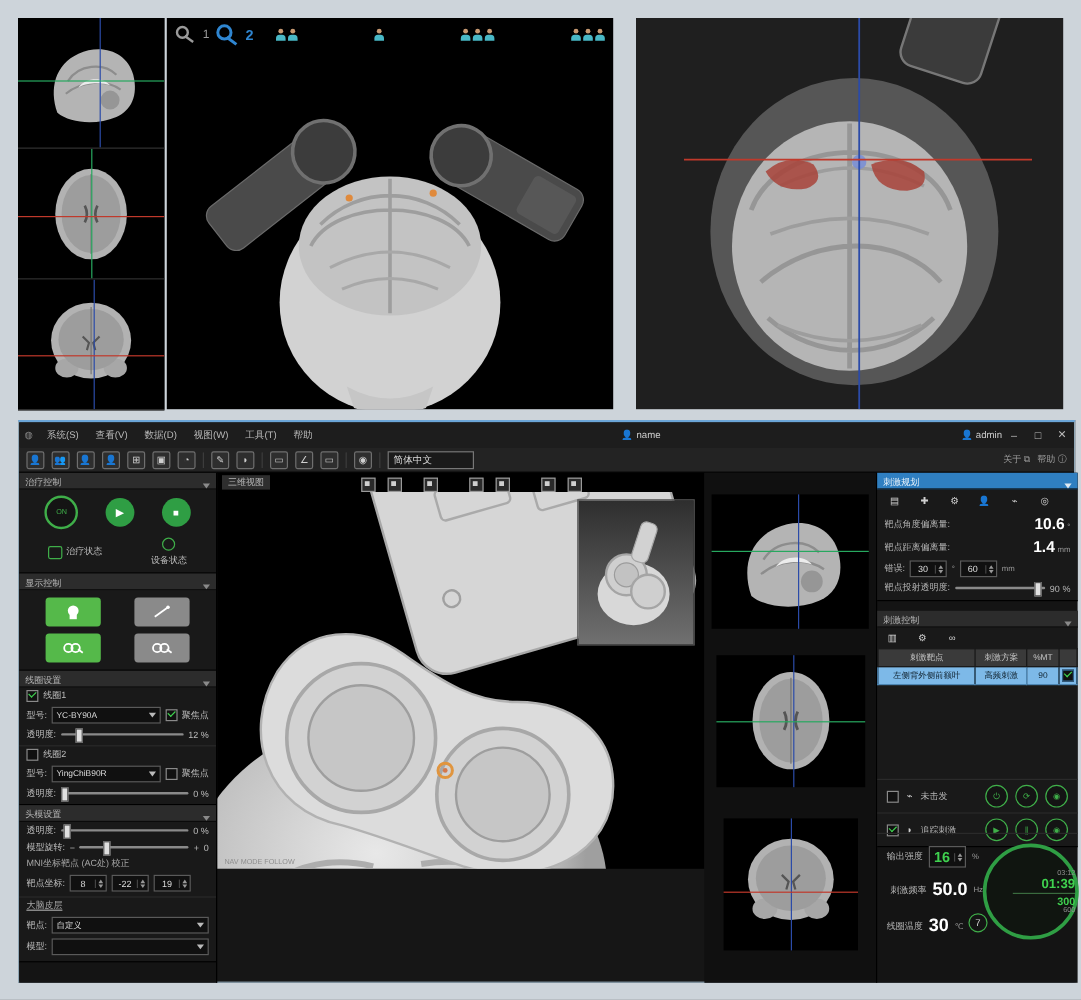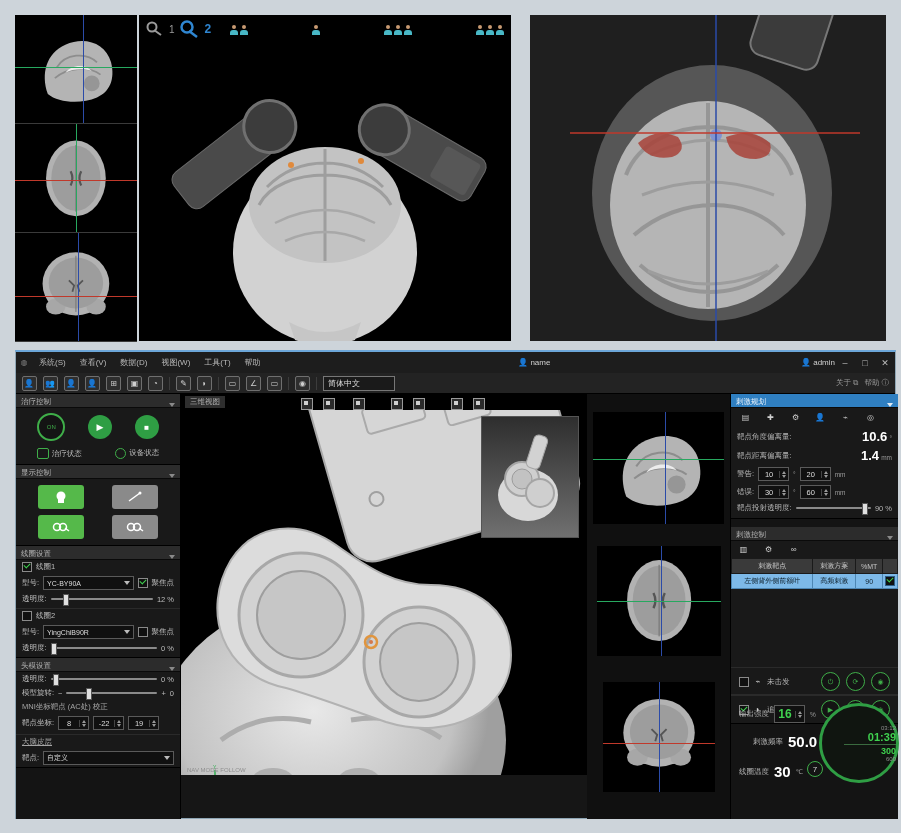--- a/index.html
+++ b/index.html
@@ -224,21 +224,21 @@
             </div>
           <div class="gcirc">
               <span style="font-size:8px;">■</span>
             </div>
         </div>
         <div class="row" style="justify-content:space-around;padding-bottom:5px;">
           <span style="display:flex;gap:3px;align-items:center;">
             <span style="width:10px;height:9px;border:1.5px solid #3fae49;border-radius:2px;"></span>
             <span>治疗状态</span>
           </span>
-          <span style="display:flex;gap:3px;">
+          <span style="display:flex;gap:3px;align-items:center;flex-direction:column;">
             <span style="width:9px;height:9px;border:1.5px solid #3fae49;border-radius:50%;"></span>
             <span>设备状态</span>
           </span>
         </div>
       </div>
 
       <div class="sec">
         <div class="sec-h">
             <span>显示控制</span>
             <span class="pin"></span>
@@ -371,24 +371,31 @@
         <div class="row" style="color:#a5a5a5;border-top:1px solid #2a2a2a;margin-top:2px;text-decoration:underline;">
             <span>大脑皮层</span>
           </div>
         <div class="row">
           <span>靶点:</span>
           <div class="dd">
               <span>自定义</span>
               <span class="arr"></span>
             </div>
         </div>
-      </div>
-    </div>
-
-    <div class="abs" style="left:165px;top:42px;width:406px;height:381px;background:#000;overflow:hidden;">
+        <div class="row" style="padding-bottom:5px;">
+          <span>模型:</span>
+          <div class="dd">
+              <span></span>
+              <span class="arr"></span>
+            </div>
+        </div>
+      </div>
+    </div>
+
+    <div class="abs" style="left:165px;top:42px;width:406px;height:330px;background:#000;overflow:hidden;">
       <div class="abs" style="left:4px;top:2px;background:#2e2e2e;color:#b5b5b5;font-size:7.5px;padding:1px 5px;">三维视图</div>
       <div class="abs" style="left:120px;top:4px;display:flex;gap:10px;">
         <span class="cube"></span>
         <span class="cube"></span>
         <span class="cube" style="margin-left:8px;"></span>
         <span class="cube" style="margin-left:16px;"></span>
         <span class="cube"></span>
         <span class="cube" style="margin-left:16px;"></span>
         <span class="cube"></span>
       </div>
@@ -495,39 +502,20 @@
           <span class="ticon" style="border:none;background:none;">⌁</span>
           <span class="ticon" style="border:none;background:none;">◎</span>
         </div>
         <div class="row" style="justify-content:space-between;">
           <span class="rlabel">靶点角度偏离量:</span>
           <span><span class="bigval">10.6</span> <span class="unit">°</span></span>
         </div>
         <div class="row" style="justify-content:space-between;">
           <span class="rlabel">靶点距离偏离量:</span>
           <span><span class="bigval">1.4</span> <span class="unit">mm</span></span>
-        </div>
-        <div class="row">
-          <span class="rlabel">警告:</span>
-          <div class="spin">
-              <span class="val">10</span>
-              <span class="ud">
-                <span class="up"></span>
-                <span class="dn"></span>
-              </span>
-            </div>
-          <span class="unit">°</span>
-          <div class="spin">
-              <span class="val">20</span>
-              <span class="ud">
-                <span class="up"></span>
-                <span class="dn"></span>
-              </span>
-            </div>
-          <span class="unit">mm</span>
         </div>
         <div class="row">
           <span class="rlabel">错误:</span>
           <div class="spin">
               <span class="val">30</span>
               <span class="ud">
                 <span class="up"></span>
                 <span class="dn"></span>
               </span>
             </div>
@@ -610,21 +598,21 @@
             <span class="rlabel">输出强度</span>
             <div class="spin" style="height:16px;">
                 <span class="val" style="color:#3fd14f;font-size:12px;font-weight:bold;">16</span>
                 <span class="ud">
                   <span class="up"></span>
                   <span class="dn"></span>
                 </span>
               </div>
             <span class="unit">%</span>
           </div>
-          <div class="row" style="position:absolute;left:16px;top:36px;gap:5px;">
+          <div class="row" style="position:absolute;left:5px;top:36px;gap:5px;">
             <span class="rlabel">刺激频率</span>
             <span style="color:#fff;font-size:15px;font-weight:bold;">50.0</span>
             <span class="unit">Hz</span>
           </div>
           <div class="row" style="position:absolute;left:2px;top:66px;gap:5px;text-align:center;">
             <span class="rlabel">线圈温度</span>
             <span style="color:#fff;font-size:15px;font-weight:bold;">30</span>
             <span class="unit">℃</span>
           </div>
           <div class="timer-circle" style="left:88px;top:8px;">

